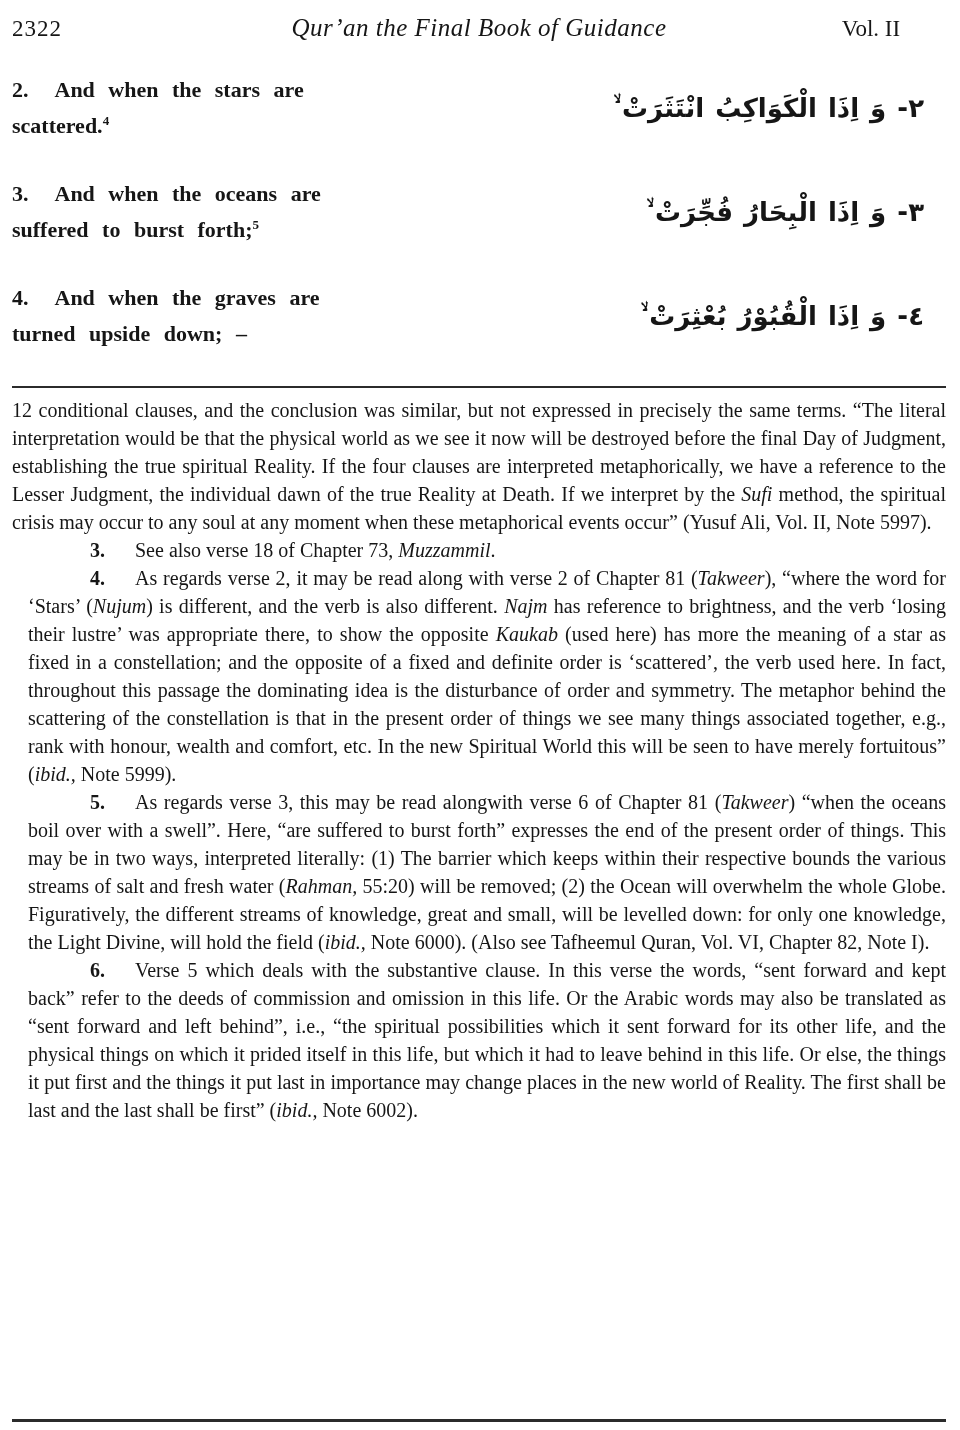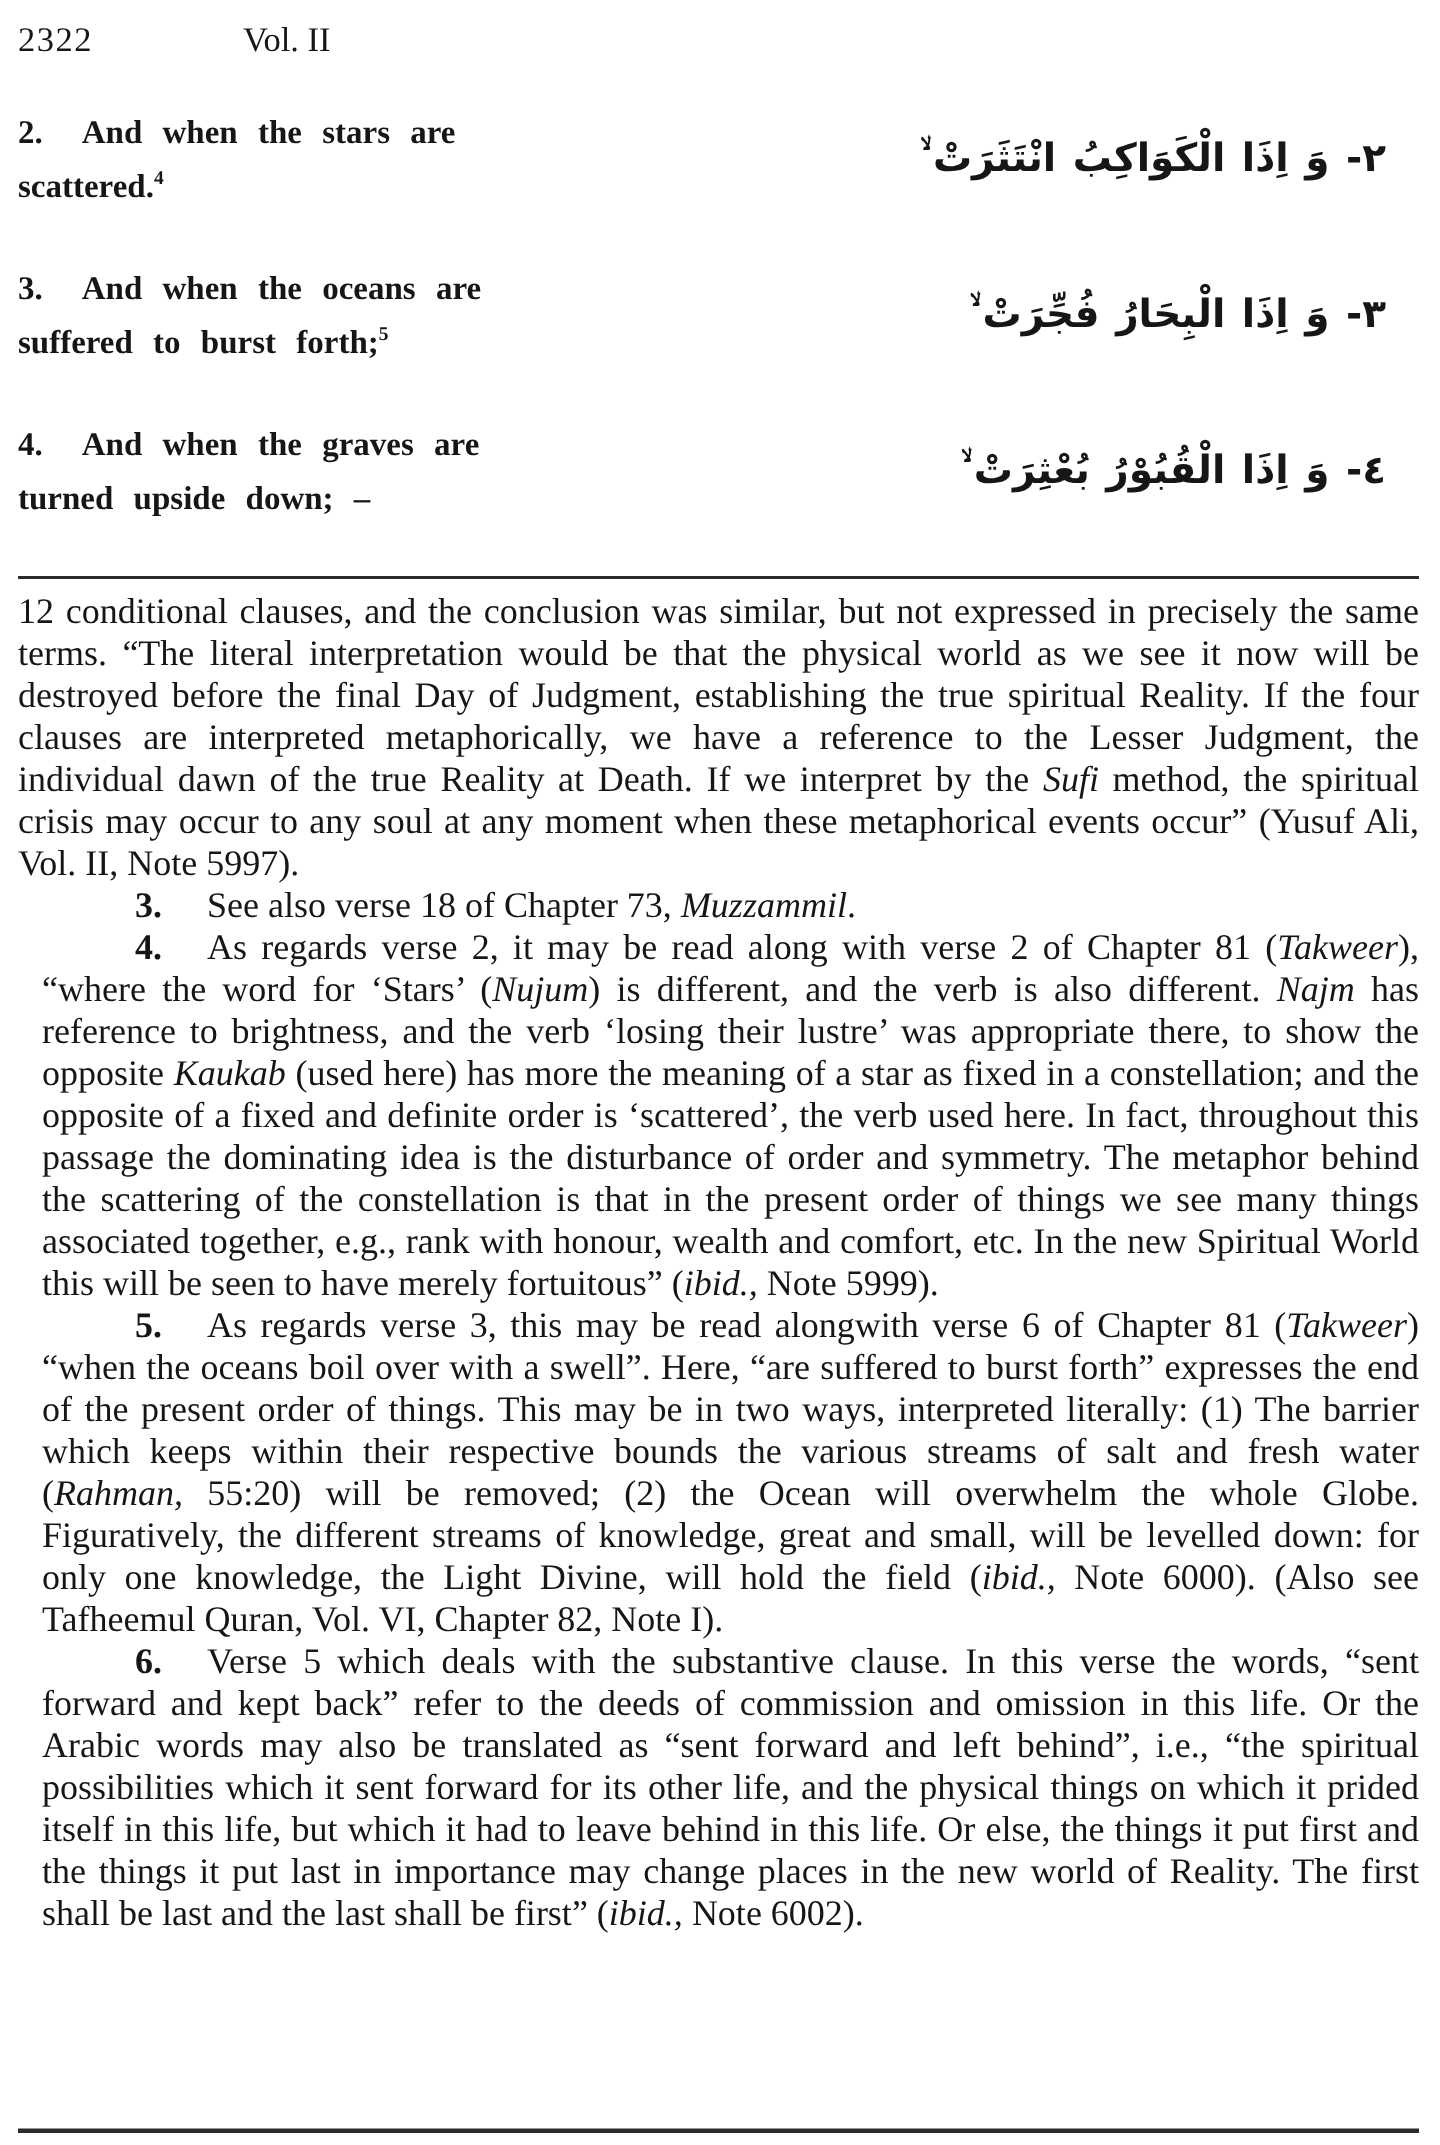--- a/index.html
+++ b/index.html
@@ -11,53 +11,54 @@
   }
   .page {
     width: 960px; height: 1430px;
     padding: 14px 14px 8px 12px;
     display: flex; flex-direction: column;
   }
   
   .header { display: flex; align-items: baseline; font-size: 23px; }
   .page-num { width: 150px; letter-spacing: 1px; }
   .title { flex: 1; text-align: center; font-style: italic; font-size: 25px; letter-spacing: 0.5px; }
-  .volume { width: 150px; text-align: left; }
+  .volume { width: 150px; text-align: center; }
   
   .verses { margin-top: 30px; }
   .verse-row { display: flex; justify-content: flex-end; align-items: center; margin-bottom: 32px; }
   .verse-en {
     width: 438px; font-weight: 700; font-size: 22px; line-height: 36px;
     white-space: pre-line; word-spacing: 8px; text-align: left;
   }
   .vnum { padding-right: 26px; }
   .fref { font-size: 13px; font-weight: 700; vertical-align: super; line-height: 0; }
   .verse-ar {
     flex: 1; direction: rtl; text-align: right; padding-right: 22px;
     font-family: "DejaVu Sans", sans-serif;
     font-size: 26px; font-weight: 700; line-height: 1.5; word-spacing: 2px;
   }
   
   .divider { border: none; border-top: 2px solid #2b2b2b; margin: 2px 0 8px 0; }
   .footnotes {
     flex: 1; overflow: hidden;
-    font-size: 24px; line-height: 28px; text-align: justify;
+    font-size: 20px; line-height: 28px; text-align: justify;
   }
   .note { margin: 0; }
   .note.indent { text-indent: 62px; margin-left: 16px; }
   .note-num { padding-right: 30px; }
   .bottom-rule { border: none; border-top: 3px solid #2b2b2b; margin-top: auto; }
 </style>
 </head>
 <body>
 
 <div class="page">
 
   <header class="header">
     <span class="page-num">2322</span>
+    <span class="title">Qur’an the Final Book of Guidance</span>
     <span class="volume">Vol. II</span>
   </header>
 
   <main class="verses">
   <div class="verse-row">
     <p class="verse-en"><span class="vnum">2.</span><span>And when the stars are
 scattered.</span><sup class="fref">4</sup></p>
     <p class="verse-ar" dir="rtl">٢- وَ اِذَا الْكَوَاكِبُ انْتَثَرَتْ ۙ</p>
   </div>
 

